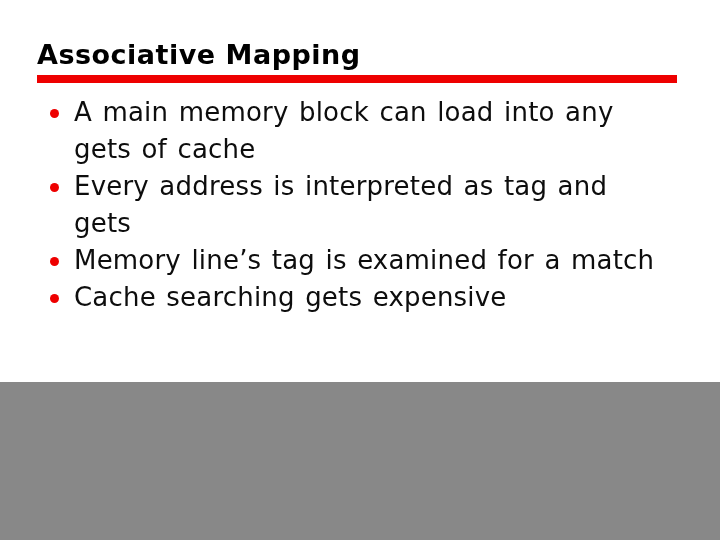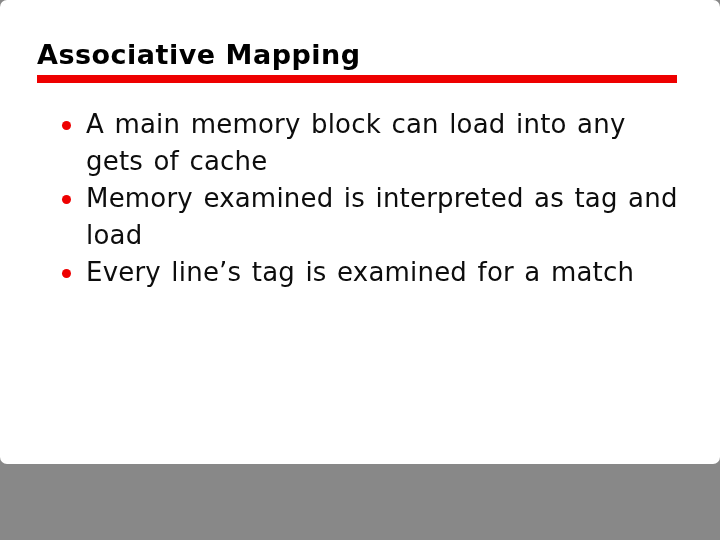--- a/index.html
+++ b/index.html
@@ -12,44 +12,43 @@
   html, body { margin: 0; padding: 0; }
   body {
     width: 720px;
     height: 540px;
     background: #888;
     font-family: "DejaVu Sans", "Liberation Sans", sans-serif;
   }
   .slide {
     position: relative;
     width: 720px;
-    height: 464px;
+    height: 382px;
     background: var(--bg);
     overflow: hidden;
     padding: 40px 24px 0 37px;
-    border-radius: 7px;
   }
   .slide-title {
     margin: 0;
     font-size: 27px;
     line-height: 30px;
     font-weight: bold;
     letter-spacing: 0.5px;
     color: var(--title-color);
     font-family: "DejaVu Sans", "Liberation Sans", sans-serif;
   }
   .title-rule {
     margin-top: 5px;
     width: 640px;
     height: 8px;
     background: var(--accent);
   }
   ul.bullet-list {
     list-style: none;
-    margin: 16px;
+    margin: 4px;
     padding: 7px 0 0 0;
   }
   ul.bullet-list li {
     position: relative;
     padding-left: 33px;
     font-size: 26px;
     line-height: 37px;
     color: var(--text-color);
     letter-spacing: 0.2px;
     word-spacing: 2px;
@@ -73,21 +72,25 @@
   <div class="title-rule"></div>
 
   <ul class="bullet-list">
     <li>
       <span class="dot"></span>
       <span class="line">A main memory block can load into any</span>
       <span class="line">gets of cache</span>
     </li>
     <li>
       <span class="dot"></span>
-      <span class="line">Memory examined is interpreted as tag and</span>
-      <span class="line">load</span>
+      <span class="line">Every address is interpreted as tag and</span>
+      <span class="line">gets</span>
     </li>
     <li>
       <span class="dot"></span>
-      <span class="line">Every line’s tag is examined for a match</span>
+      <span class="line">Memory line’s tag is examined for a match</span>
+    </li>
+    <li>
+      <span class="dot"></span>
+      <span class="line">Cache searching gets expensive</span>
     </li>
   </ul>
 </div>
 
 </body></html>

